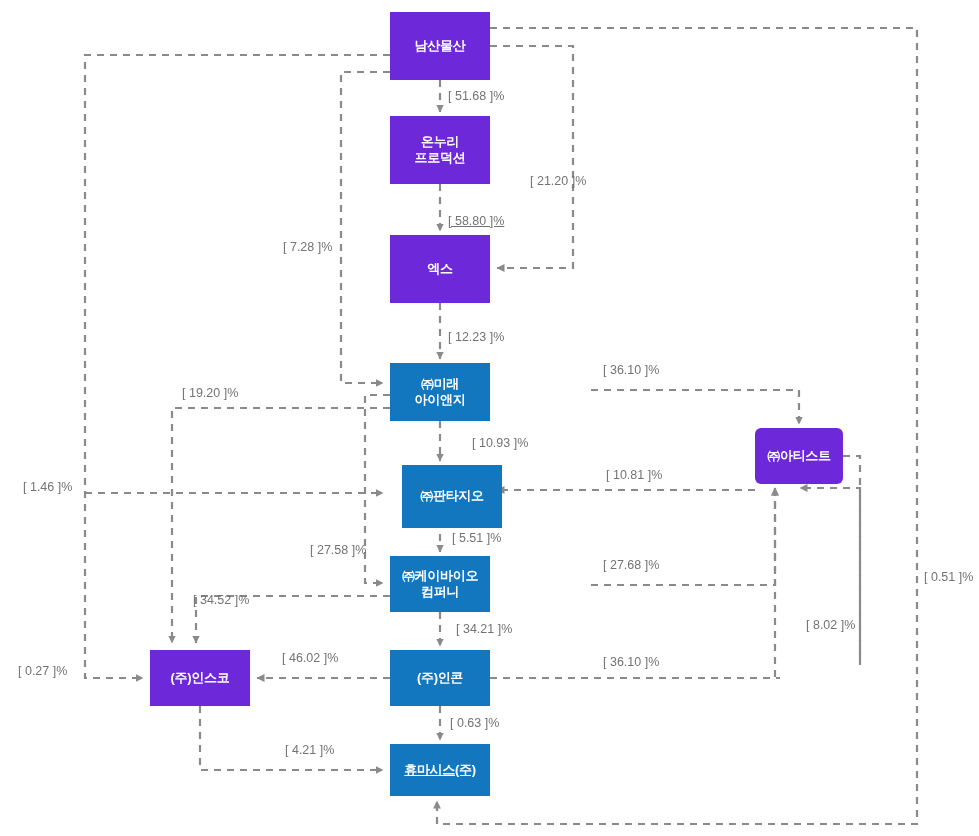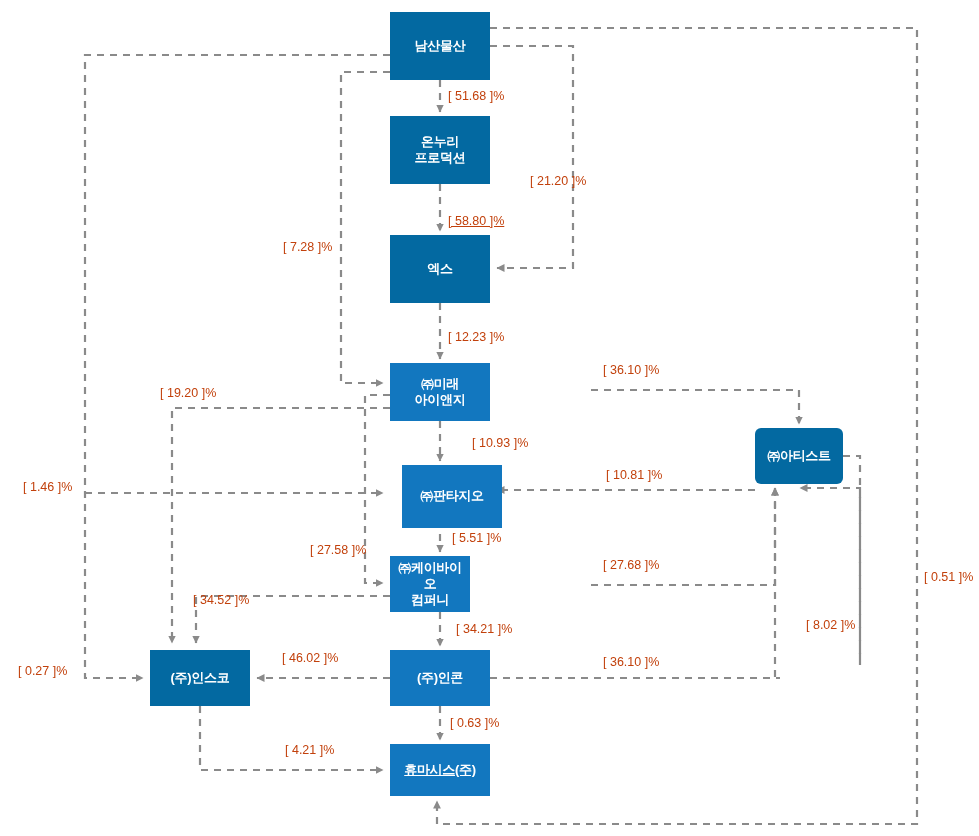--- a/index.html
+++ b/index.html
@@ -2,23 +2,23 @@
 <html><head>
 <meta charset="utf-8">
 <style>
   html,body{margin:0;padding:0;background:#ffffff;}
   body{font-family:"Liberation Sans","DejaVu Sans",sans-serif;}
   #canvas{position:relative;width:979px;height:836px;background:#ffffff;overflow:hidden;}
   svg#wires{position:absolute;left:0;top:0;width:979px;height:836px;}
   .node{position:absolute;display:flex;align-items:center;justify-content:center;text-align:center;
         color:#ffffff;font-weight:bold;font-size:13px;line-height:1.25;letter-spacing:-0.3px;
         box-sizing:border-box;padding:2px;}
-  .node.gray{background:#0369a1;}
+  .node.gray{background:#6d28d9;}
   .node.blue{background:#1277bf;}
-  .edge-label{position:absolute;font-size:12.5px;color:#c2410c;white-space:nowrap;
+  .edge-label{position:absolute;font-size:12.5px;color:#737373;white-space:nowrap;
               letter-spacing:0px;}
 </style>
 </head>
 <body>
 
 <div id="canvas">
 
   <svg id="wires" viewBox="0 0 979 836" xmlns="http://www.w3.org/2000/svg">
     <defs>
       <marker id="ah" markerWidth="9" markerHeight="9" refX="7.5" refY="4.5" orient="auto" markerUnits="userSpaceOnUse">
@@ -79,21 +79,21 @@
   </div>
   <div class="node gray" style="left:390px;top:235px;width:100px;height:68px;">
     <span>엑스</span>
   </div>
   <div class="node blue" style="left:390px;top:363px;width:100px;height:58px;">
     <span>㈜미래<br>아이앤지</span>
   </div>
   <div class="node blue" style="left:402px;top:465px;width:100px;height:63px;">
     <span>㈜판타지오</span>
   </div>
-  <div class="node blue" style="left:390px;top:556px;width:80px;height:56px;">
+  <div class="node blue" style="left:390px;top:556px;width:100px;height:56px;">
     <span>㈜케이바이오<br>컴퍼니</span>
   </div>
   <div class="node blue" style="left:390px;top:650px;width:100px;height:56px;">
     <span>(주)인콘</span>
   </div>
   <div class="node blue" style="left:390px;top:744px;width:100px;height:52px;text-decoration:underline;">
     <span>휴마시스(주)</span>
   </div>
   <div class="node gray" style="left:150px;top:650px;width:100px;height:56px;">
     <span>(주)인스코</span>
@@ -105,21 +105,21 @@
   <div class="edge-label" style="left:448px;top:89px;">[ 51.68 ]%</div>
   <div class="edge-label" style="left:448px;top:214px;text-decoration:underline;">[ 58.80 ]%</div>
   <div class="edge-label" style="left:448px;top:330px;">[ 12.23 ]%</div>
   <div class="edge-label" style="left:448px;top:436px;padding-left:24px;">[ 10.93 ]%</div>
   <div class="edge-label" style="left:452px;top:531px;">[ 5.51 ]%</div>
   <div class="edge-label" style="left:448px;top:622px;padding-left:8px;">[ 34.21 ]%</div>
   <div class="edge-label" style="left:450px;top:716px;">[ 0.63 ]%</div>
   <div class="edge-label" style="left:530px;top:174px;">[ 21.20 ]%</div>
   <div class="edge-label" style="left:283px;top:240px;">[ 7.28 ]%</div>
   <div class="edge-label" style="left:18px;top:648px;margin-top:16px;">[ 0.27 ]%</div>
-  <div class="edge-label" style="left:160px;top:386px;">[ 19.20 ]%</div>
+  <div class="edge-label" style="left:182px;top:386px;">[ 19.20 ]%</div>
   <div class="edge-label" style="left:310px;top:543px;">[ 27.58 ]%</div>
   <div class="edge-label" style="left:193px;top:593px;text-align:center;">[ 34.52 ]%</div>
   <div class="edge-label" style="left:23px;top:480px;">[ 1.46 ]%</div>
   <div class="edge-label" style="left:282px;top:651px;">[ 46.02 ]%</div>
   <div class="edge-label" style="left:285px;top:743px;">[ 4.21 ]%</div>
   <div class="edge-label" style="left:603px;top:363px;">[ 36.10 ]%</div>
   <div class="edge-label" style="left:606px;top:468px;">[ 10.81 ]%</div>
   <div class="edge-label" style="left:603px;top:558px;">[ 27.68 ]%</div>
   <div class="edge-label" style="left:603px;top:655px;">[ 36.10 ]%</div>
   <div class="edge-label" style="left:806px;top:618px;">[ 8.02 ]%</div>

